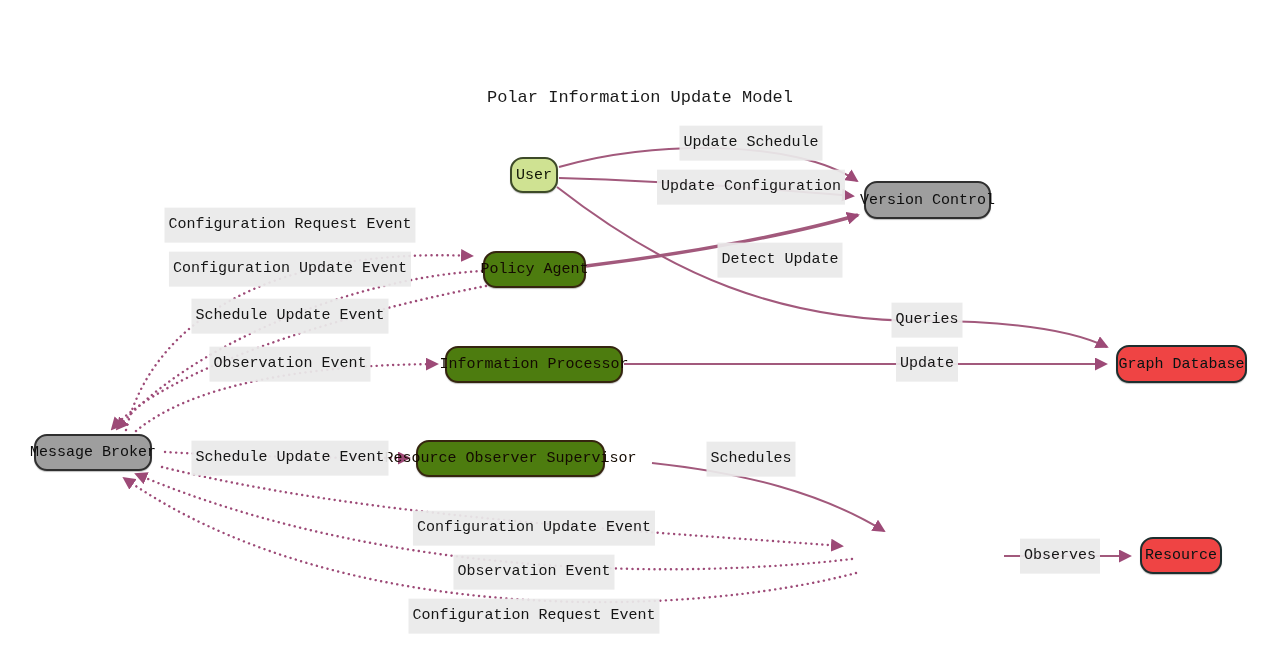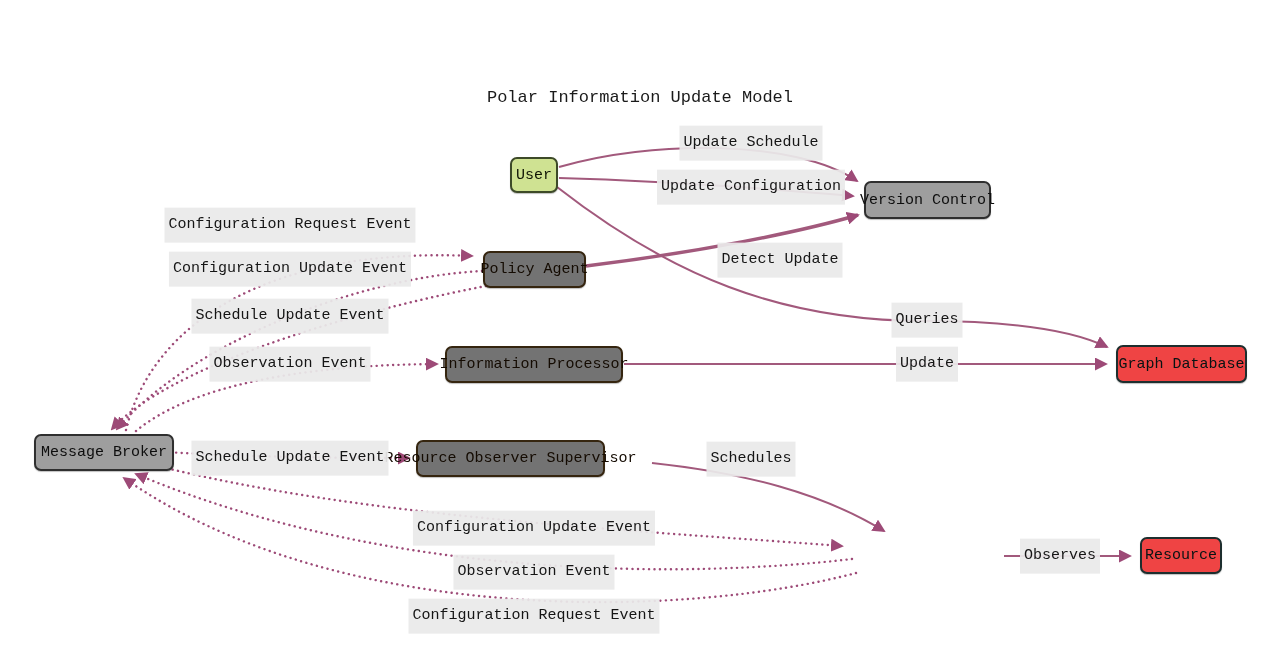--- a/index.html
+++ b/index.html
@@ -7,27 +7,27 @@
     position:relative;width:1280px;height:662px;background:#ffffff;overflow:hidden;
     font-family:Liberation Mono, monospace;color:#111;
   }
   #edges{position:absolute;left:0;top:0;width:1280px;height:662px;}
   .title{
     position:absolute;left:0;top:88px;width:1280px;text-align:center;
     font-size:17px;color:#1a1a1a;
   }
   .node{
     position:absolute;display:flex;align-items:center;justify-content:center;
-    border:2px solid #333;border-radius:7px;box-sizing:border-box;
+    border:2px solid #333;border-radius:13px;box-sizing:border-box;
     font-size:15px;line-height:1;white-space:nowrap;
     box-shadow:0 1px 1px rgba(0,0,0,0.25);
   }
   .n-green {background:#cfe292;border-color:#3d4a28;color:#101505;}
   .n-gray  {background:#9e9e9e;border-color:#2f2f2f;color:#0d0d0d;}
-  .n-orange{background:#737373;border-color:#35250f;color:#140b02;}
+  .n-orange{background:#4d7c0f;border-color:#35250f;color:#140b02;}
   .n-teal  {background:#ef4444;border-color:#1d2e2e;color:#071313;}
   .elabel{
     position:absolute;transform:translate(-50%,-50%);
     background:rgba(233,233,233,0.93);padding:8px 4px;
     font-size:15px;line-height:1.25;color:#151515;white-space:nowrap;
   }
   .edge-solid{fill:none;stroke:#a2597c;stroke-width:2;}
   .edge-thick{fill:none;stroke:#a2597c;stroke-width:3.4;}
   .edge-dotted{
     fill:none;stroke:#9d4a77;stroke-width:2.4;
@@ -75,21 +75,21 @@
   </div>
 
   <div class="node n-orange" style="left:483px;top:251px;width:103px;height:37px">
     <span>Policy Agent</span>
   </div>
 
   <div class="node n-orange" style="left:445px;top:346px;width:178px;height:37px">
     <span>Information Processor</span>
   </div>
 
-  <div class="node n-gray" style="left:34px;top:434px;width:140px;height:37px">
+  <div class="node n-gray" style="left:34px;top:434px;width:118px;height:37px">
     <span>Message Broker</span>
   </div>
 
   <div class="node n-orange" style="left:416px;top:440px;width:189px;height:37px">
     <span>Resource Observer Supervisor</span>
   </div>
 
 
   <div class="node n-teal" style="left:1140px;top:537px;width:82px;height:37px">
     <span>Resource</span>

